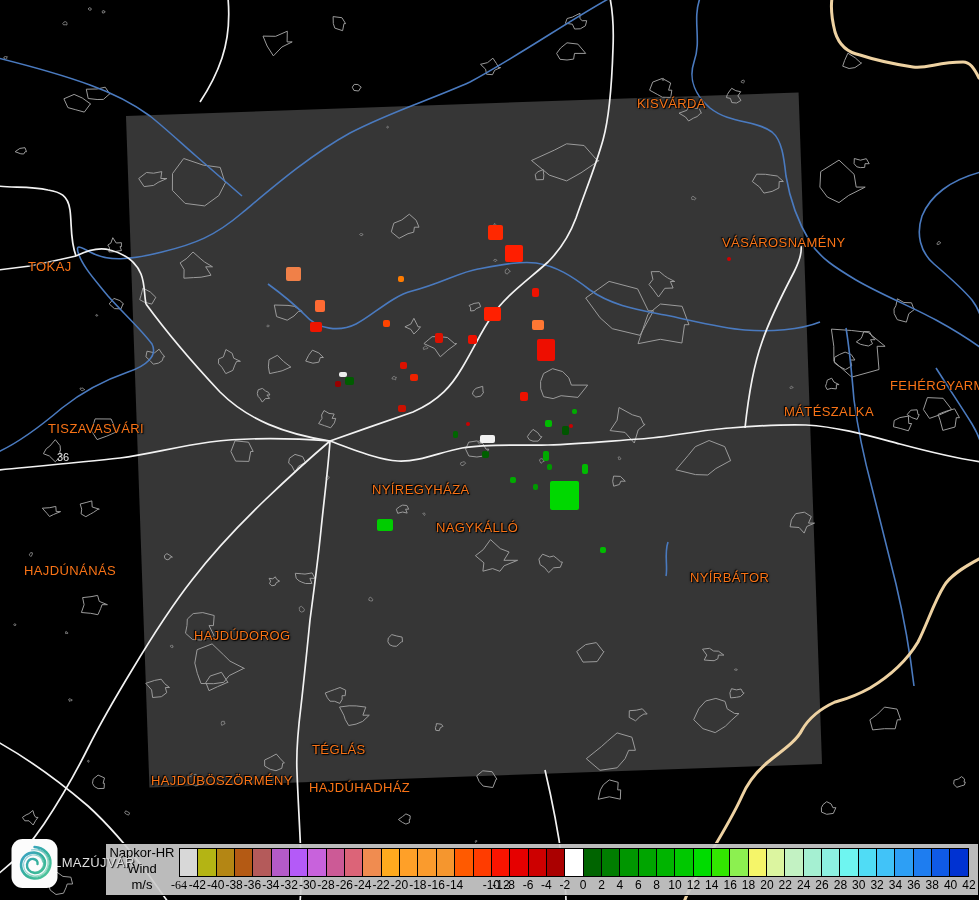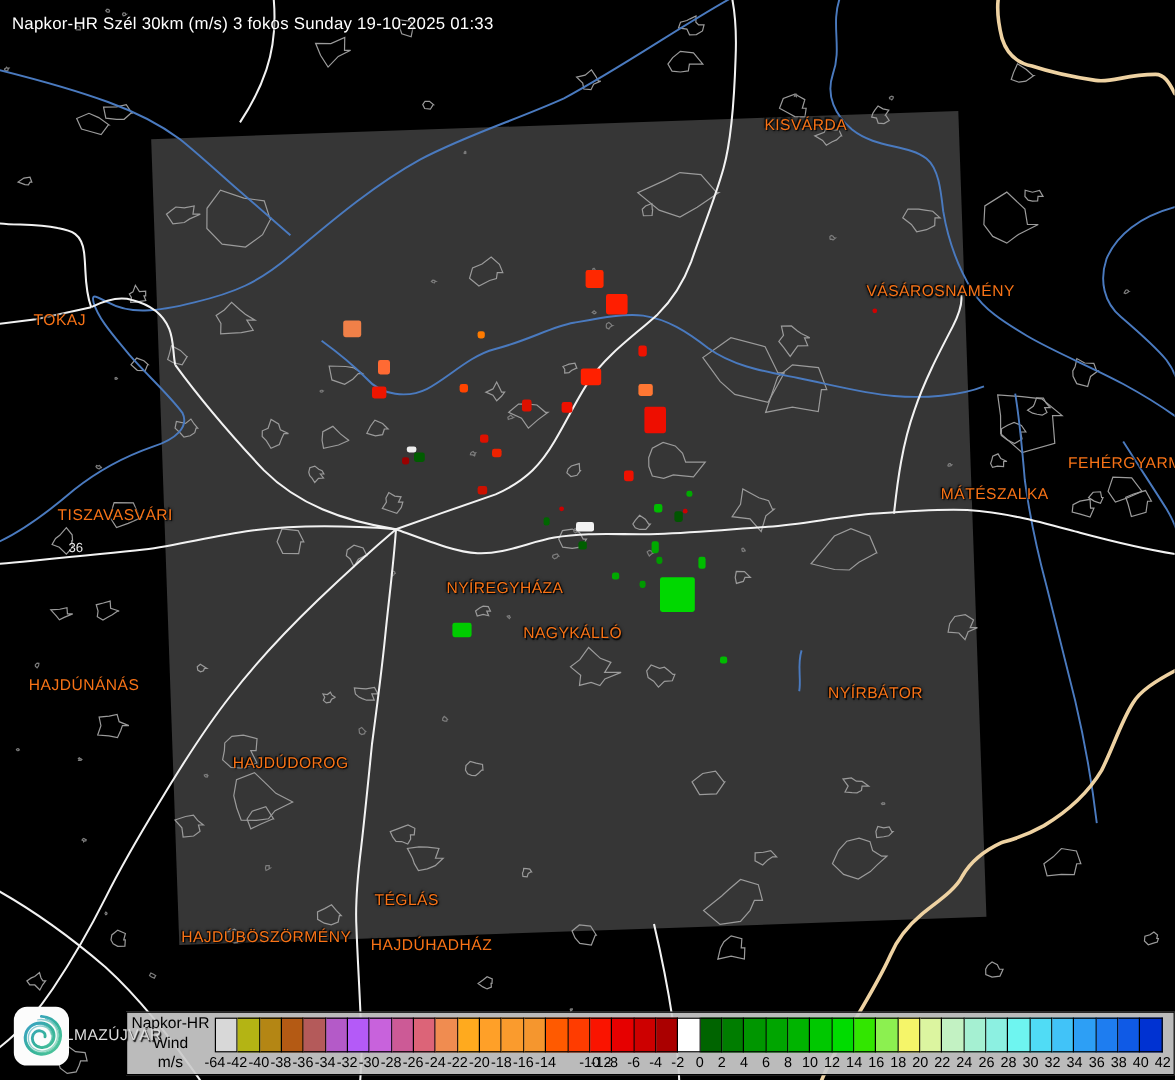--- a/index.html
+++ b/index.html
@@ -251,21 +251,20 @@
       <div class="city" style="left: 690px; top: 570px;">NYÍRBÁTOR</div>
       <div class="city" style="left: 24px; top: 563px;">HAJDÚNÁNÁS</div>
       <div class="city" style="left: 159px; top: 628px; margin-left: 35px;">HAJDÚDOROG</div>
       <div class="city" style="left: 312px; top: 742px;">TÉGLÁS</div>
       <div class="city" style="left: 151px; top: 773px;">HAJDÚBÖSZÖRMÉNY</div>
       <div class="city" style="left: 309px; top: 780px;">HAJDÚHADHÁZ</div>
     </div>
 
   <div id="road-label">36</div>
 
-  <div id="product-title">Napkor-HR Szél 30km (m/s) 3 fokos Sunday 19-10-2025 01:33</div>
 
   <div id="partial-city">LMAZÚJVÁR</div>
 
   <div id="legend">
     <div id="legend-meta">
       <div>Napkor-HR</div>
       <div>Wind</div>
       <div>m/s</div>
     </div>
     <div id="legend-scale">
@@ -307,21 +306,21 @@
         <div class="cell" style="background: rgb(140, 240, 225);"></div>
         <div class="cell" style="background: rgb(110, 245, 240);"></div>
         <div class="cell" style="background: rgb(80, 220, 245);"></div>
         <div class="cell" style="background: rgb(65, 195, 248);"></div>
         <div class="cell" style="background: rgb(45, 159, 245);"></div>
         <div class="cell" style="background: rgb(30, 125, 240);"></div>
         <div class="cell" style="background: rgb(15, 90, 230);"></div>
         <div class="cell" style="background: rgb(0, 50, 210);"></div>
       </div>
     <div id="legend-ticks">
-        <span class="tick" style="left: 0%;">-64</span>
+        <span class="tick" style="left: 0%; font-family: Liberation Serif, serif;">-64</span>
         <span class="tick" style="left: 2.32558%;">-42</span>
         <span class="tick" style="left: 4.65116%;">-40</span>
         <span class="tick" style="left: 6.97674%;">-38</span>
         <span class="tick" style="left: 9.30233%;">-36</span>
         <span class="tick" style="left: 11.6279%;">-34</span>
         <span class="tick" style="left: 13.9535%;">-32</span>
         <span class="tick" style="left: 16.2791%;">-30</span>
         <span class="tick" style="left: 18.6047%;">-28</span>
         <span class="tick" style="left: 20.9302%;">-26</span>
         <span class="tick" style="left: 23.2558%;">-24</span>

